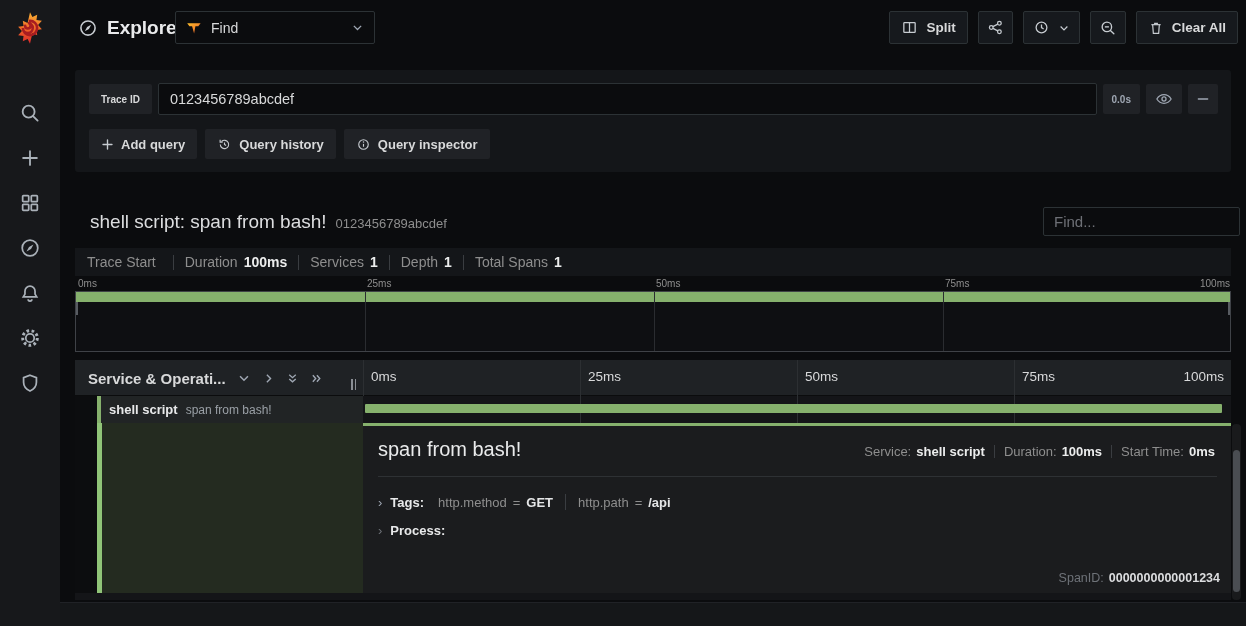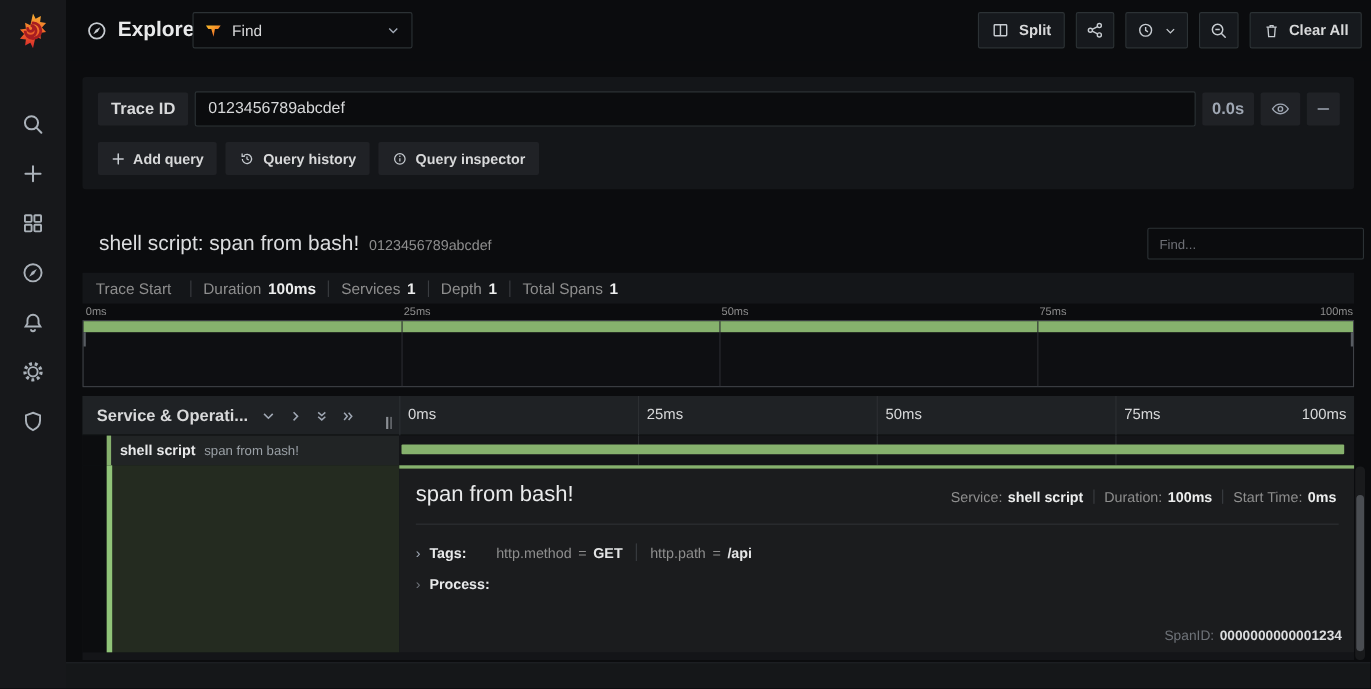--- a/index.html
+++ b/index.html
@@ -33,38 +33,38 @@
   .rq-main{ background:#3871dc; color:#fff; height:33px; display:flex; align-items:center; gap:8px;
     padding:0 13px; font-size:13.5px; font-weight:600; }
   .rq-main .icon{ color:#fff; }
   .rq-caret{ background:#3871dc; border-left:1px solid #2c5cb8; width:29px; height:33px;
     display:flex; align-items:center; justify-content:center; color:#fff; }
 
   
   .query-panel{ position:absolute; left:75px; top:70px; width:1156px; height:102px; background:#141619; border-radius:3px; }
   .qrow1{ position:absolute; left:14px; top:13px; right:13px; height:32px; display:flex; align-items:center; gap:6px; }
   .chip{ height:30px; background:#202226; border-radius:2px; display:flex; align-items:center;
-    padding:0 12px; font-size:15px; font-weight:700; color:#d8d9da; white-space:nowrap; }
+    padding:0 12px; font-size:10px; font-weight:700; color:#d8d9da; white-space:nowrap; }
   .traceid-input{ flex:1; height:32px; background:#0b0c0e; border:1px solid #2c3235; border-radius:2px;
     color:#d8d9da; font-size:14.5px; padding:0 11px; font-family:inherit; outline:none; }
   .elapsed{ color:#9fa7b3; font-weight:600; padding:0 9px; }
   .sqbtn{ width:36px; height:30px; background:#202226; border-radius:2px; display:flex;
     align-items:center; justify-content:center; color:#c7ccd1; cursor:pointer; }
   .qrow2{ position:absolute; left:14px; top:59px; display:flex; gap:8px; }
   .qbtn{ height:30px; background:#202226; border-radius:2px; display:flex; align-items:center; gap:7px;
     padding:0 12px; font-size:13px; font-weight:600; color:#d8d9da; cursor:pointer; }
   .qbtn .icon{ color:#c7ccd1; }
 
   
   .trace-header{ position:absolute; left:75px; top:203px; right:4px; height:40px; }
   .trace-title{ position:absolute; left:15px; top:8px; display:flex; align-items:baseline; gap:9px; }
   .trace-title-main{ font-size:19px; font-weight:500; color:#dcdddf; }
   .trace-title-id{ font-size:13px; color:#8e8e8e; }
   .find-input{ position:absolute; right:2px; top:4px; width:197px; height:29px; background:transparent;
-    border:1px solid #2c3235; border-radius:2px; color:#d8d9da; font-size:12px; padding:0 10px; font-family:inherit; outline:none; }
+    border:1px solid #2c3235; border-radius:2px; color:#d8d9da; font-size:15px; padding:0 10px; font-family:inherit; outline:none; }
   .find-input::placeholder{ color:#6e7076; }
 
   
   .summary{ position:absolute; left:75px; top:248px; width:1156px; height:28px; background:#141619;
     display:flex; align-items:center; padding:0 12px; font-size:14px; white-space:nowrap; }
   .sum-label{ color:#8e8e8e; margin-right:6px; }
   .sum-val{ color:#eceded; font-weight:700; }
   .vdiv{ width:1px; height:15px; background:#3a3d41; margin:0 11px; }
 
   
@@ -442,21 +442,21 @@
           <span class="sum-val">100ms</span>
           <span class="vdiv"></span>
           <span class="sum-label">Start Time:</span>
           <span class="sum-val">0ms</span>
         </div>
       </div>
       <div class="d-div"></div>
       <div class="d-row">
         <span class="caret">›</span>
         <span class="d-row-label">Tags:</span>
-        <span class="tag-kv" style="margin-left:19px;">
+        <span class="tag-kv" style="margin-left:6px;">
           <span class="tag-key">http.method</span>
           <span class="tag-eq">=</span>
           <span class="tag-val">GET</span>
         </span>
         <span class="vdiv" style="height:16px;margin:0 4px;"></span>
         <span class="tag-kv">
           <span class="tag-key">http.path</span>
           <span class="tag-eq">=</span>
           <span class="tag-val">/api</span>
         </span>

